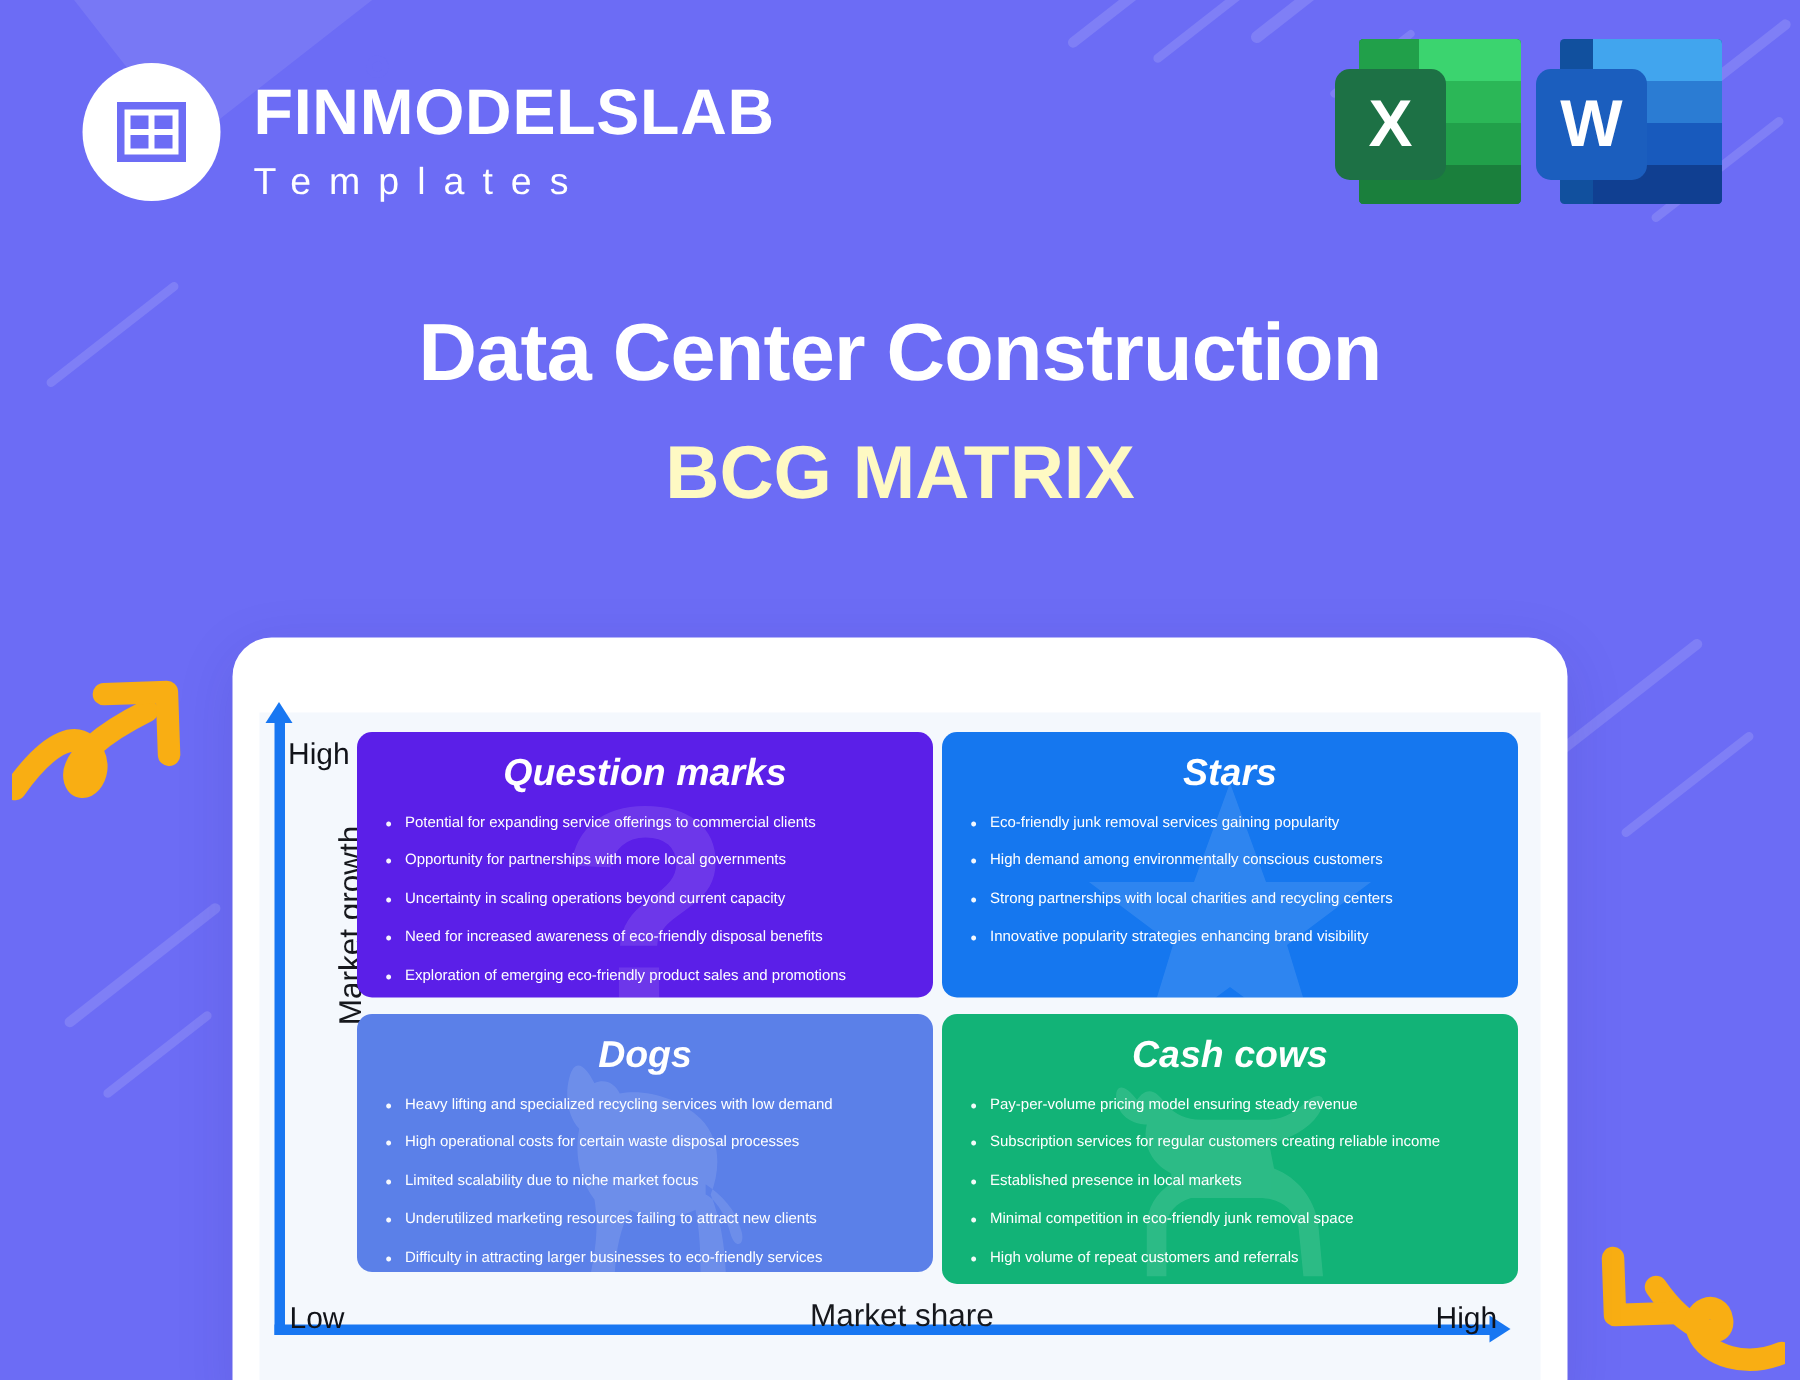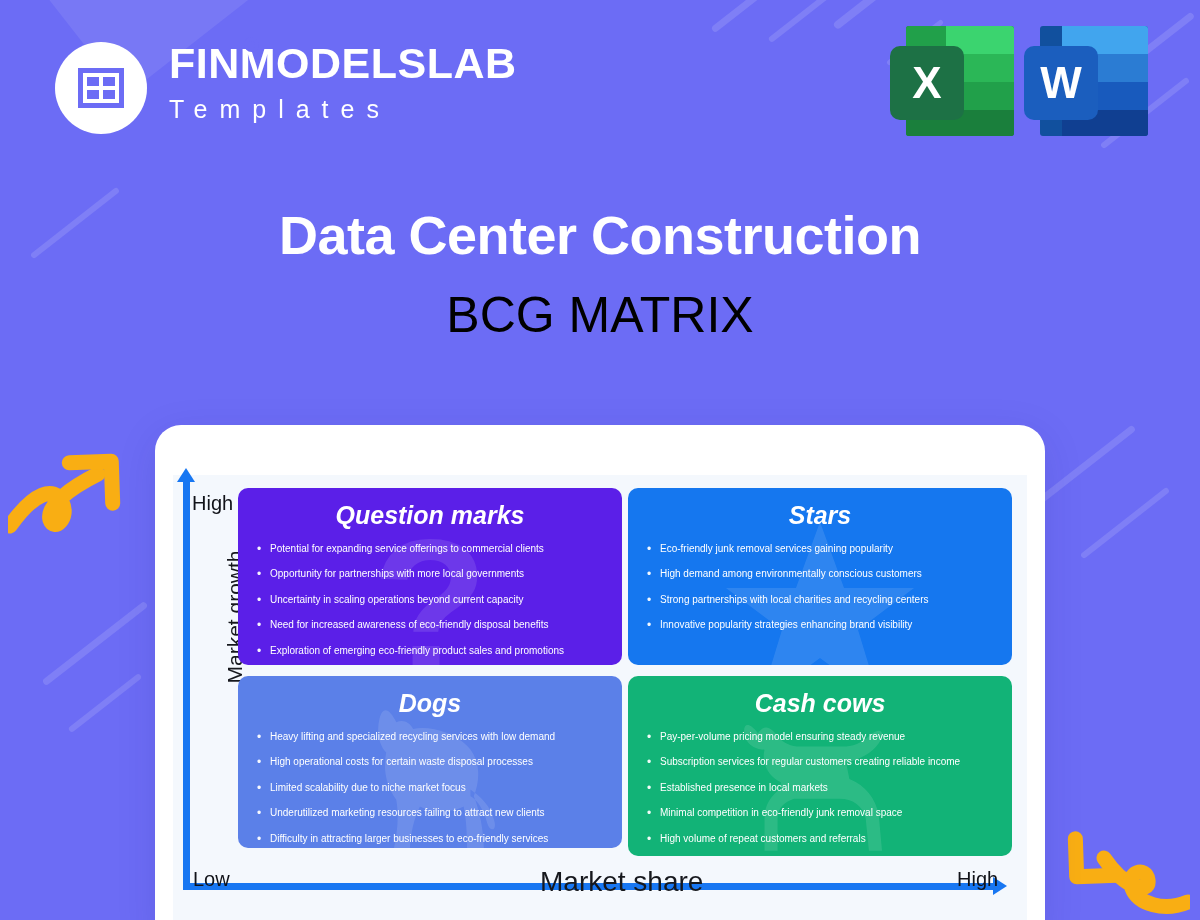--- a/index.html
+++ b/index.html
@@ -18,21 +18,21 @@
     width:560px; height:300px; background:rgba(255,255,255,0.085);
     transform:rotate(-38deg); transform-origin:left top;
   }
   .brush {
     position:absolute; background:rgba(255,255,255,0.13);
     border-radius:40px; transform:rotate(-38deg);
   }
 
   
   .header { position:absolute; left:0; top:0; width:1200px; height:160px; }
-  .logo-wrap { position:absolute; left:55px; top:42px; display:flex; align-items:flex-start; gap:22px; }
+  .logo-wrap { position:absolute; left:55px; top:42px; display:flex; align-items:flex-end; gap:22px; }
   .logo-circle {
     width:92px; height:92px; border-radius:50%;
     background:#ffffff; display:flex; align-items:center; justify-content:center;
     flex:0 0 auto;
   }
   .logo-grid {
     width:46px; height:40px; border:5px solid #6C6CF5;
     display:grid; grid-template-columns:1fr 1fr; grid-template-rows:1fr 1fr;
     gap:4px; padding:4px; background:#fff;
   }
@@ -64,21 +64,21 @@
   }
   .excel .oi-badge { background:#1D7145; }
   .word  .oi-badge { background:#1B5EBE; }
 
   
   .title-block { position:absolute; left:0; top:205px; width:1200px; text-align:center; }
   .title-main {
     color:#fff; font-size:54px; font-weight:bold; line-height:1.12; letter-spacing:-0.5px;
   }
   .title-sub {
-    color:#000000; font-size:50px; font-weight:normal; line-height:1.12;
+    color:#fef9c3; font-size:50px; font-weight:bold; line-height:1.12;
     margin-top:22px; letter-spacing:0px;
   }
 
   
   .squiggle { position:absolute; }
   .squiggle.left  { left:8px;   top:440px; }
   .squiggle.right { left:1060px; top:818px; }
 
   
   .card {
@@ -107,21 +107,21 @@
     position:absolute; left:993px; top:877px; width:0; height:0;
     border-top:9px solid transparent; border-bottom:9px solid transparent;
     border-left:14px solid #1877F2;
   }
   .axis-label-y {
     position:absolute; left:168px; top:605px;
     transform:rotate(-90deg); transform-origin:center center;
     font-size:21px; color:#16181D; white-space:nowrap;
   }
   .axis-label-x {
-    position:absolute; left:540px; top:866px; font-size:28px; color:#16181D; white-space:nowrap;
+    position:absolute; left:540px; top:866px; font-size:21px; color:#16181D; white-space:nowrap;
   }
   .tick {
     position:absolute; font-size:20px; font-weight:normal; color:#111319;
   }
   .tick-high-y { left:192px; top:492px; }
   .tick-low-x  { left:193px; top:868px; }
   .tick-high-x { left:957px; top:868px; }
 
   
   .quad {

